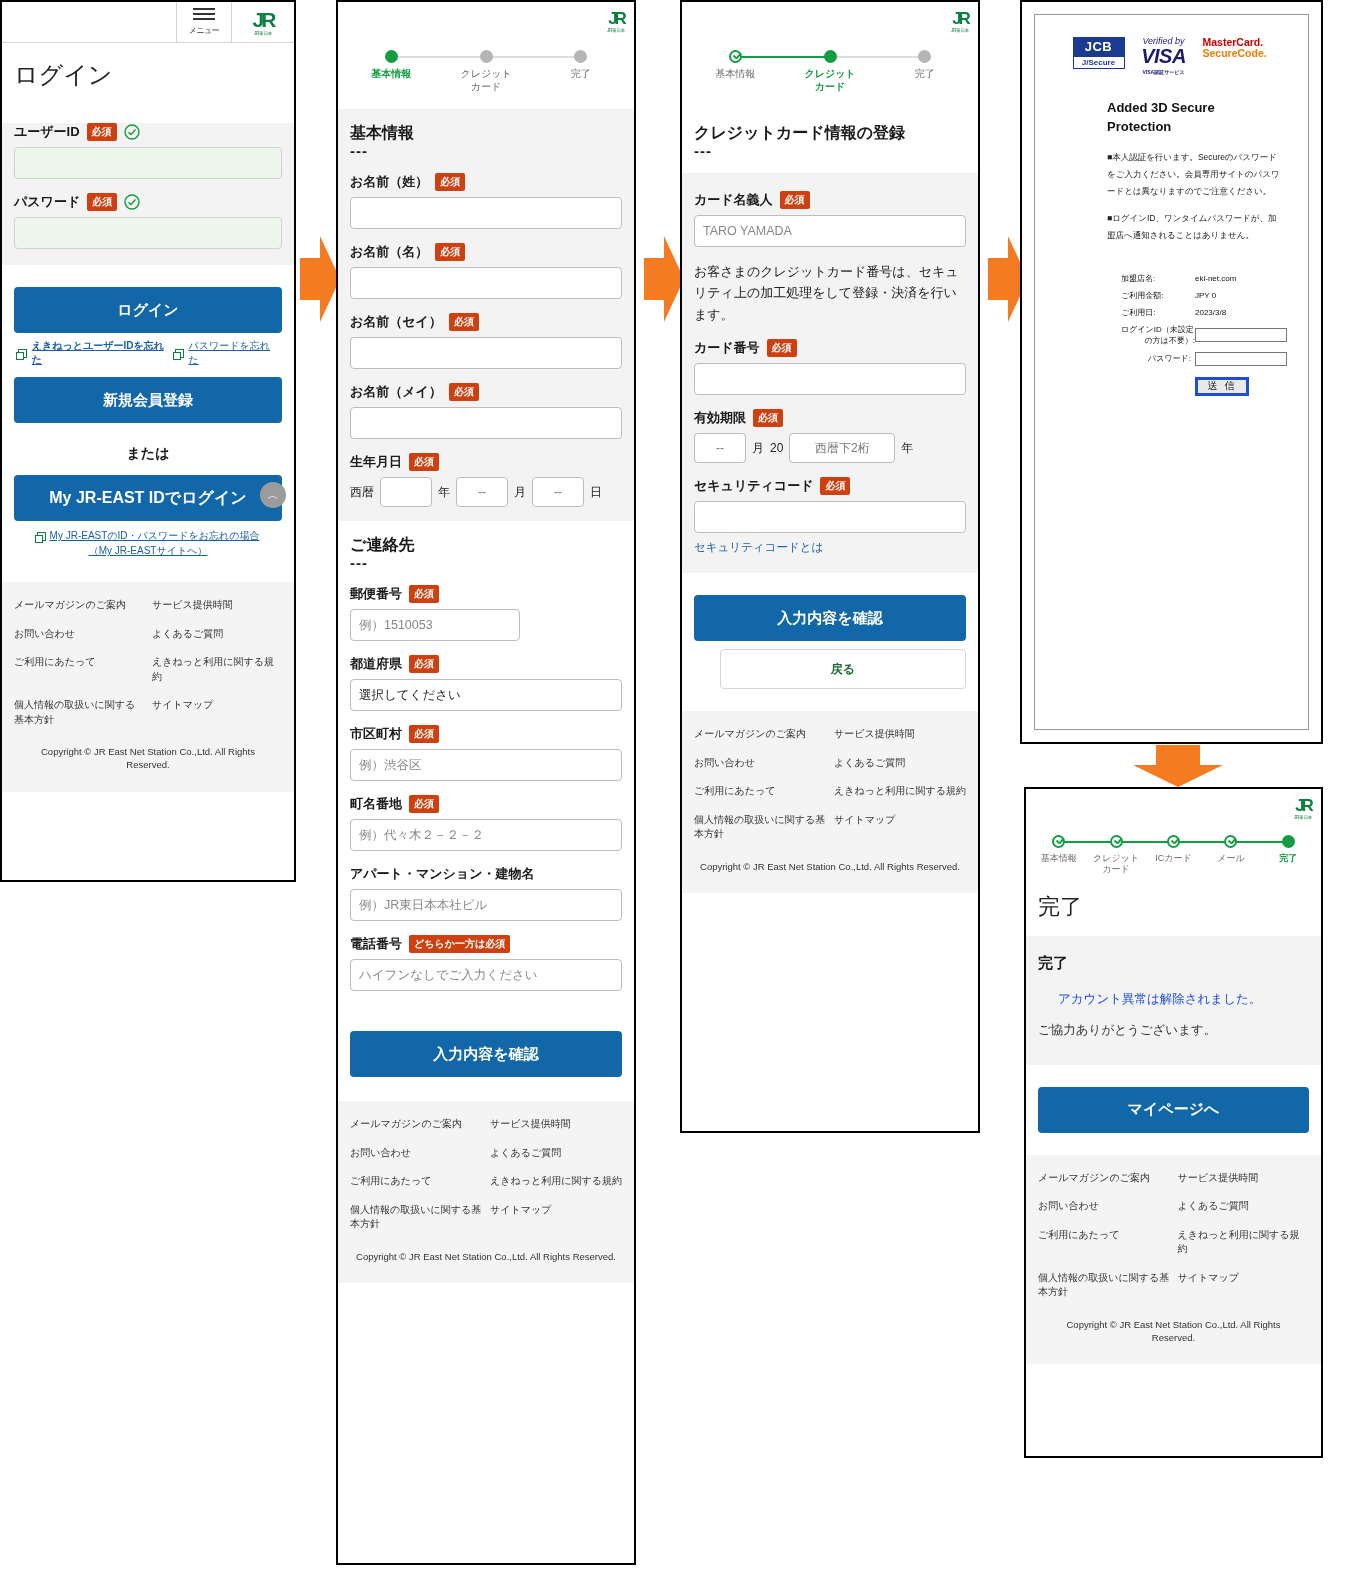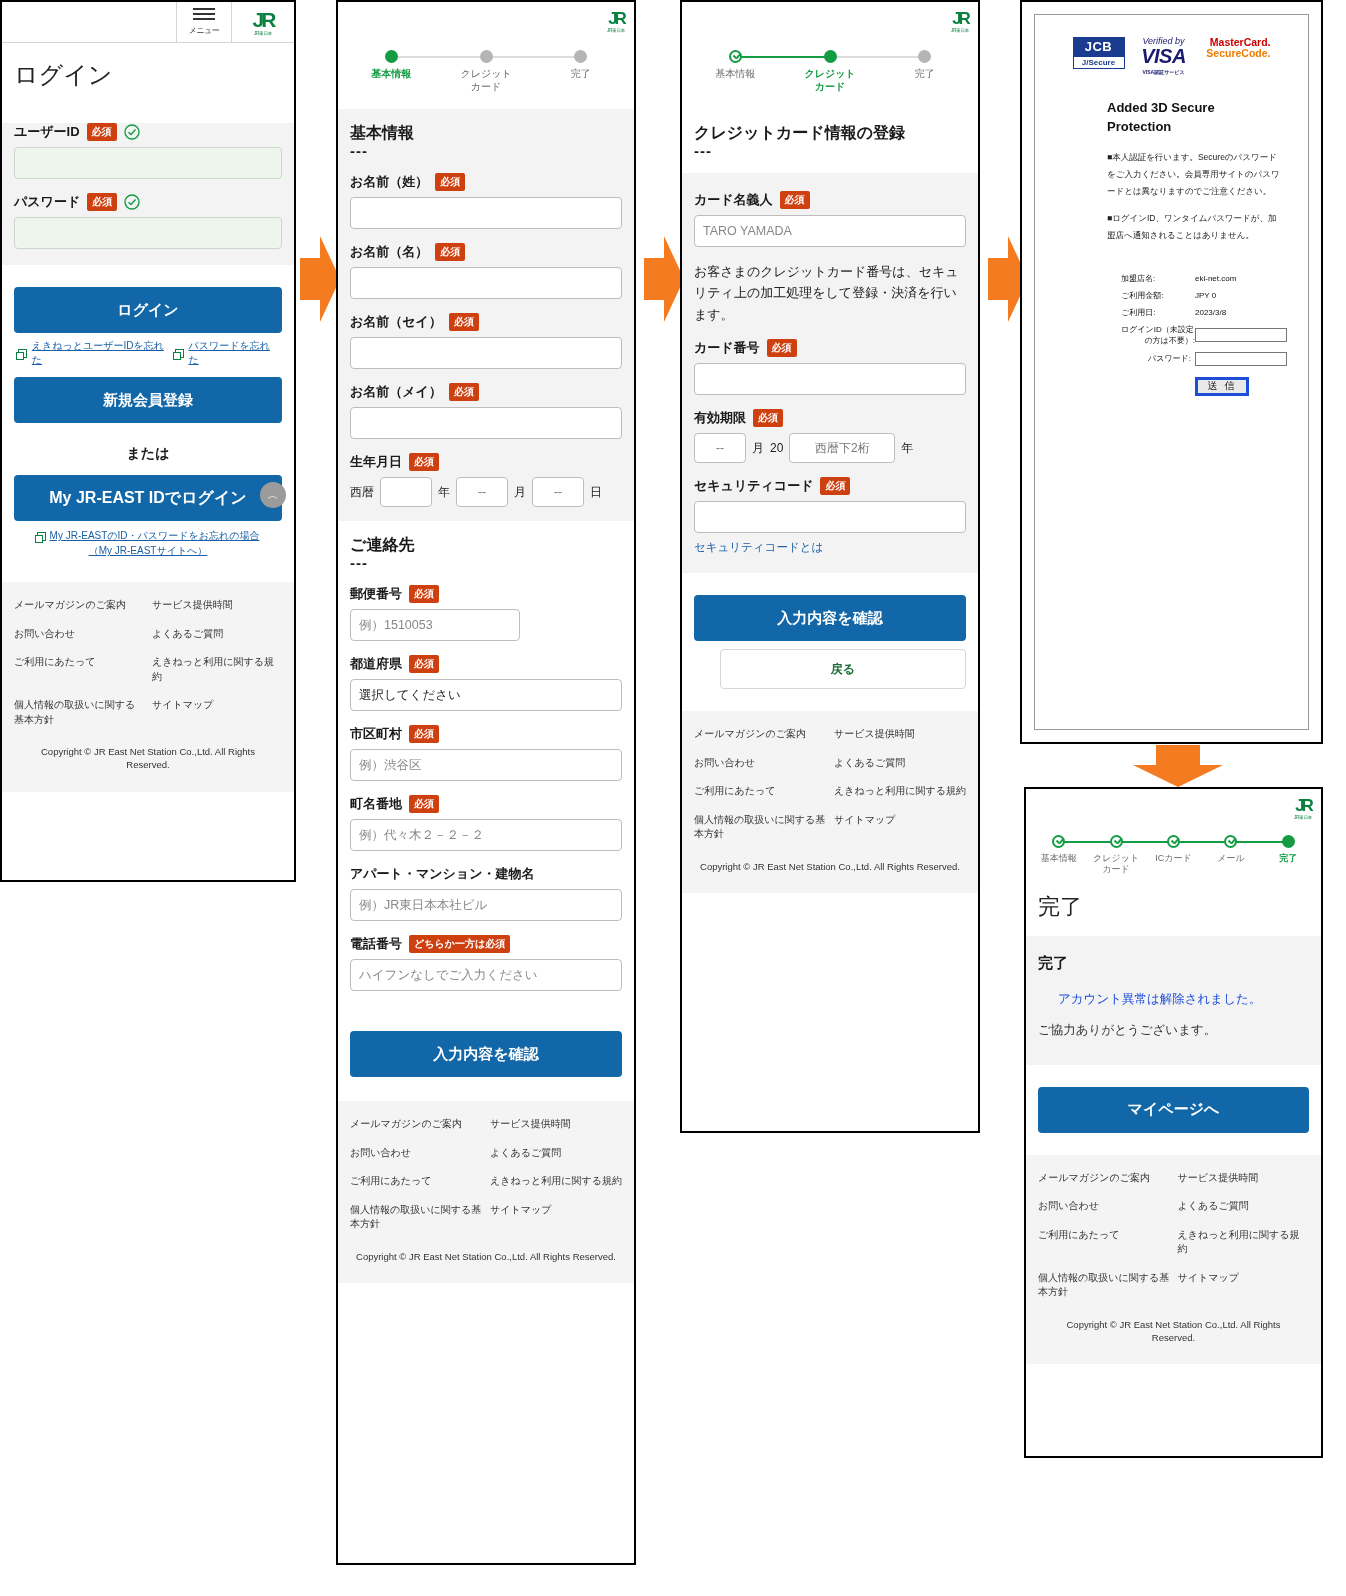--- a/index.html
+++ b/index.html
@@ -94,21 +94,21 @@
   
   .tds-inner { position: absolute; inset: 12px; border: 1px solid #9a9a9a; background: #fff; }
   .tds-logos { display: flex; align-items: flex-start; justify-content: center; gap: 8px; padding-top: 22px; }
   .jcb { width: 52px; }
   .jcb .top { background: #1a3b8f; color: #fff; font-weight: bold; font-size: 13px; text-align: center; letter-spacing: .5px; padding: 2px 0; }
   .jcb .bot { border: 1.5px solid #1a3b8f; color: #1a3b8f; font-weight: bold; font-size: 8px; text-align: center; padding: 1px 0; }
   .visa { width: 62px; text-align: center; }
   .visa .vt { font-size: 9px; color: #1a1a6e; font-style: italic; line-height: 1; }
   .visa .vb { font-size: 20px; font-weight: bold; font-style: italic; color: #1a1a6e; letter-spacing: -.5px; line-height: 1.05; }
   .visa .vs { font-size: 5px; color: #1a1a6e; font-weight: bold; margin-top: 2px; }
-  .mc { width: 68px; text-align: right; line-height: 1.05; }
+  .mc { width: 68px; text-align: left; line-height: 1.05; }
   .mc .m1 { font-size: 10.5px; font-weight: bold; color: #cc0000; }
   .mc .m2 { font-size: 10.5px; font-weight: bold; color: #f07c00; }
   .tds-h { font-size: 13px; font-weight: bold; color: #111; line-height: 1.45; padding: 24px 18px 0 72px; }
   .tds-p { font-size: 8.5px; color: #222; line-height: 2.0; padding: 12px 24px 0 72px; }
   .tds-p p { margin-bottom: 10px; }
   .tds-tbl { padding: 16px 10px 0 86px; font-size: 8px; color: #111; }
   .tds-tbl table { border-collapse: collapse; }
   .tds-tbl td { padding: 3px 0; vertical-align: middle; }
   .tds-tbl td.k { width: 74px; }
   .tds-tbl td.k.r { text-align: right; padding-right: 4px; }
@@ -179,21 +179,21 @@
         </svg>
       </div>
       <div class="txtbox green"></div>
     </div>
   </div>
 
   <div style="padding:22px 12px 0;">
     <div class="btn btn-primary">ログイン</div>
     <div class="link-row" style="gap:0; justify-content:flex-start;">
       <span class="lnk-ico"></span>
-      <span class="lnk" style="margin:0 4px 0 5px;">えきねっとユーザーIDを忘れた</span>
+      <span class="lnk" style="margin:0 4px 0 5px;font-weight:bold;">えきねっとユーザーIDを忘れた</span>
       <span class="lnk-ico"></span>
       <span class="lnk" style="margin-left:5px;">パスワードを忘れた</span>
     </div>
     <div class="btn btn-primary" style="margin-top:4px;">新規会員登録</div>
     <div style="text-align:center; font-weight:bold; font-size:14px; color:#1a1a1a; padding:22px 0 12px;">または</div>
     <div class="btn btn-primary" style="font-size:16px;">My JR-EAST IDでログイン</div>
     <div class="link-row" style="flex-direction:column; gap:1px; padding-top:8px;">
       <div style="display:flex; align-items:center; gap:4px;">
         <span class="lnk-ico"></span>
         <span class="lnk">My JR-EASTのID・パスワードをお忘れの場合</span>

